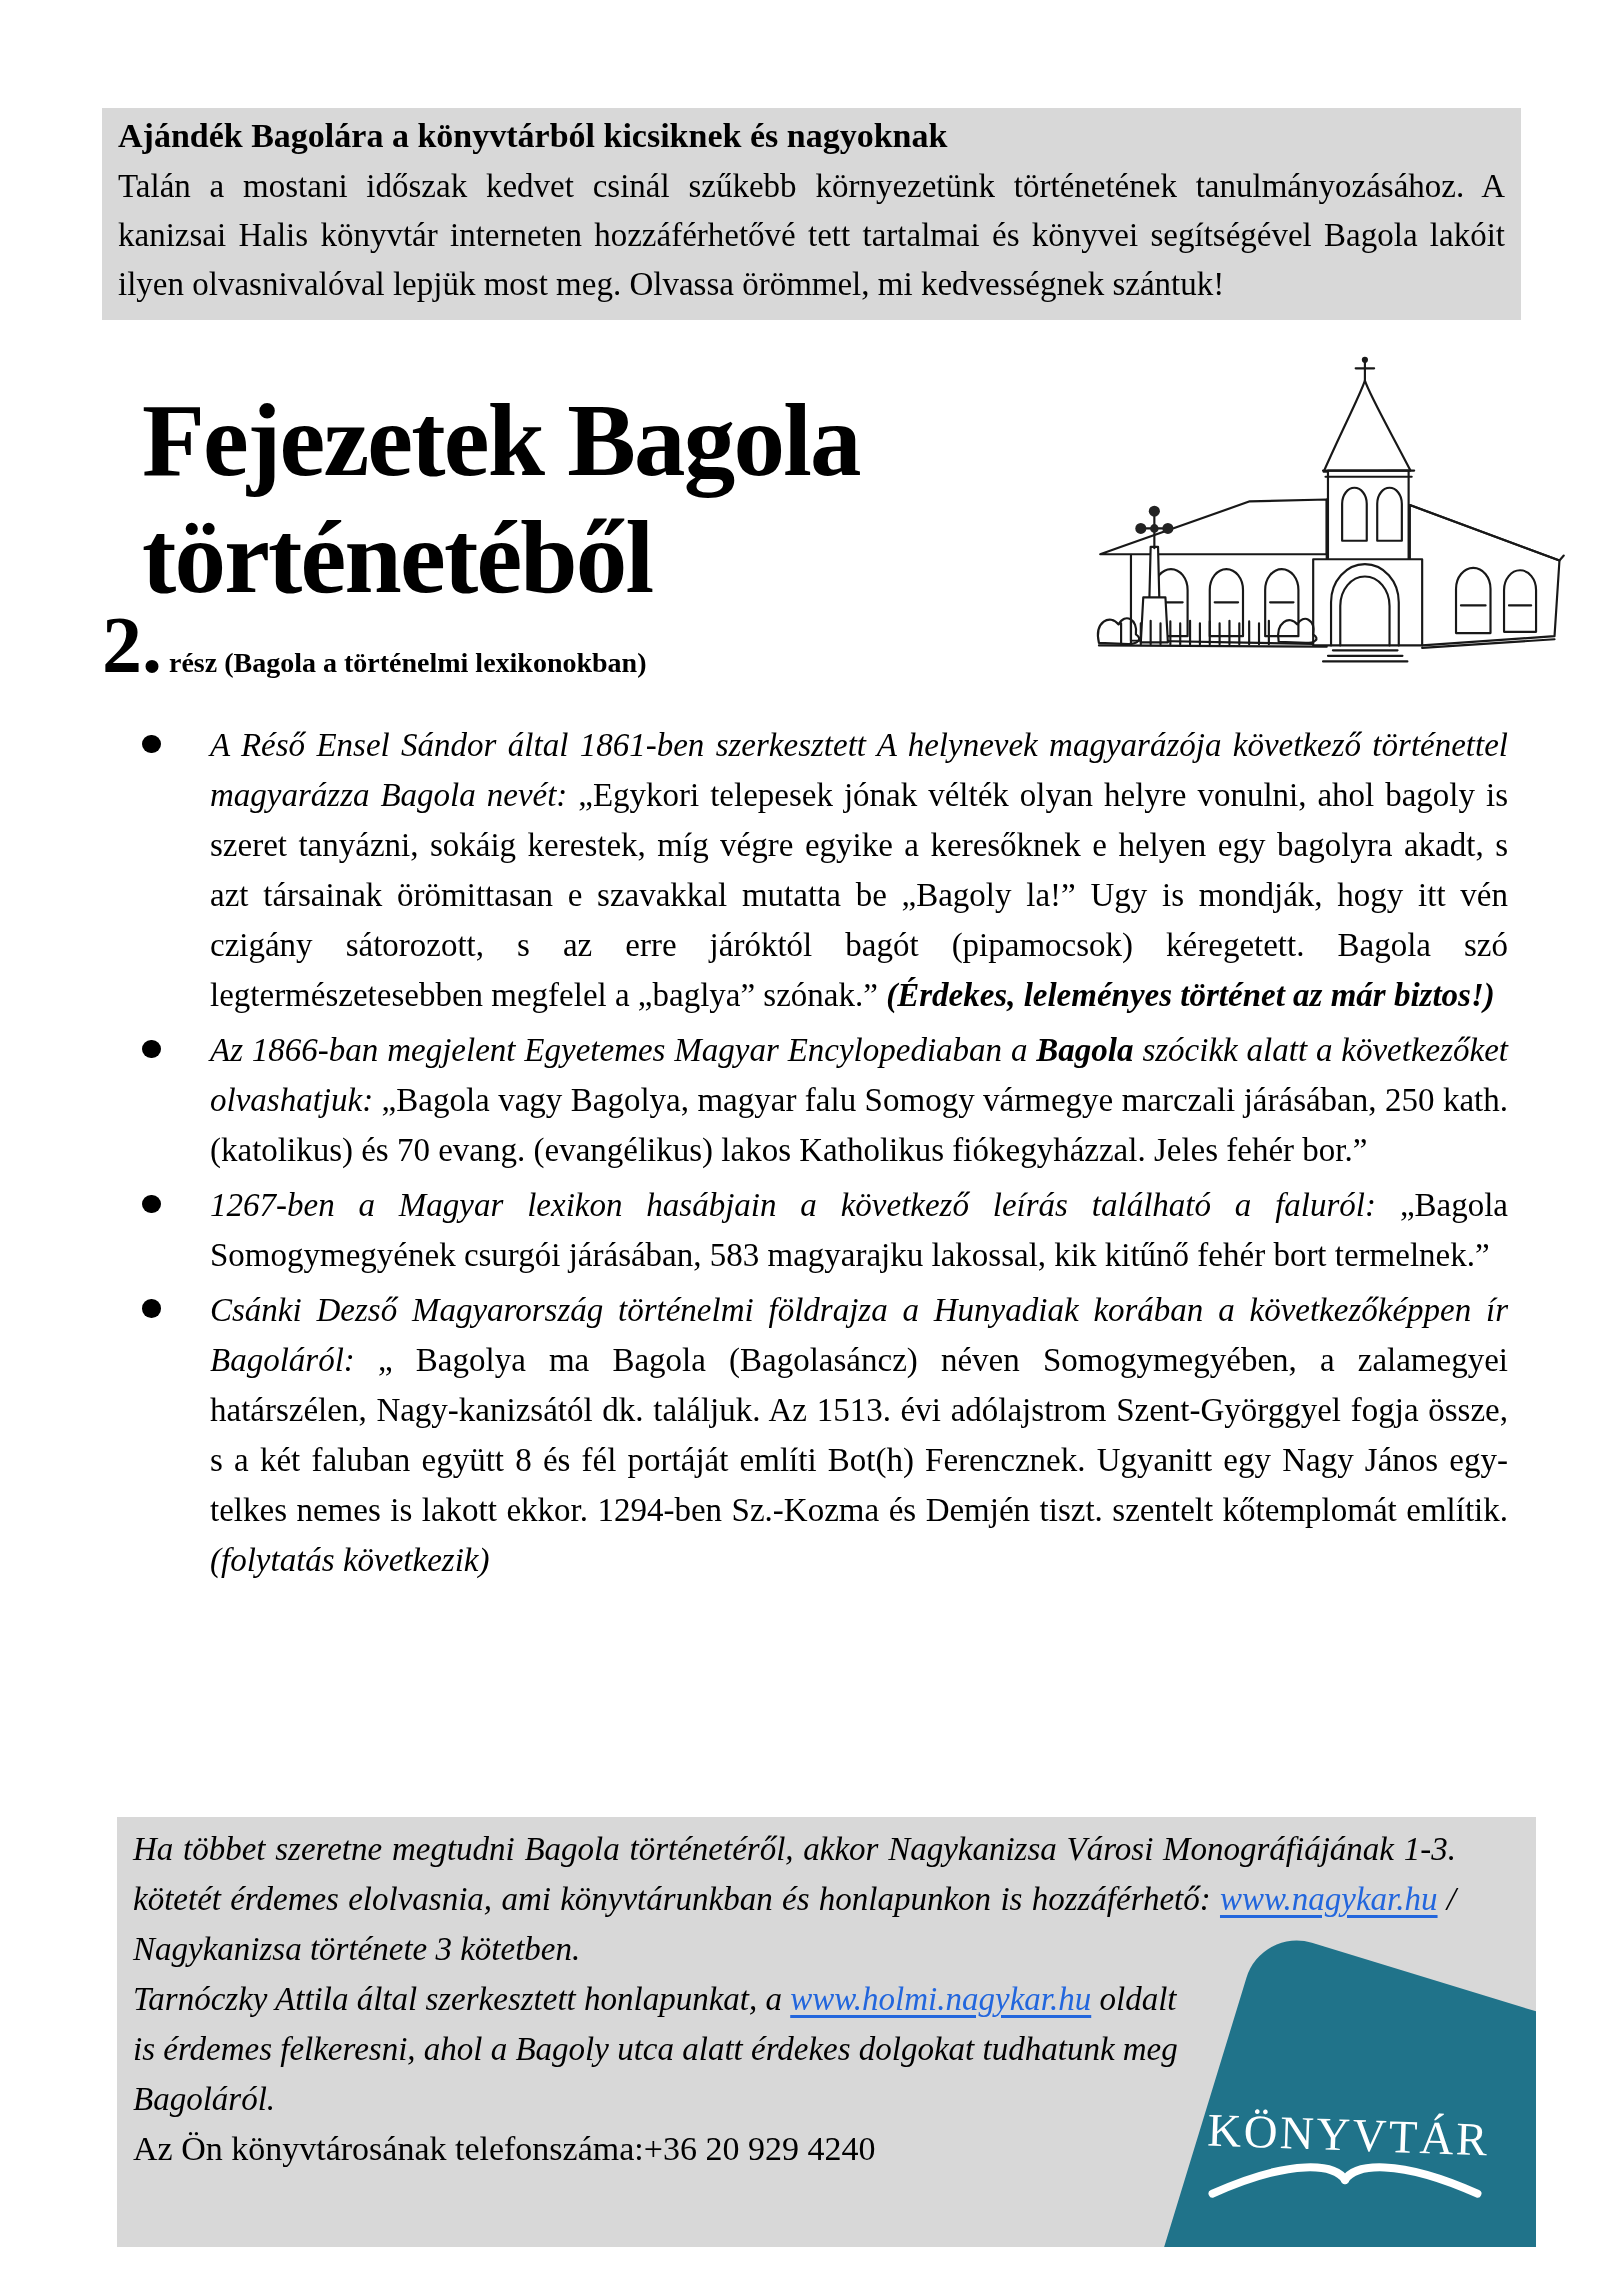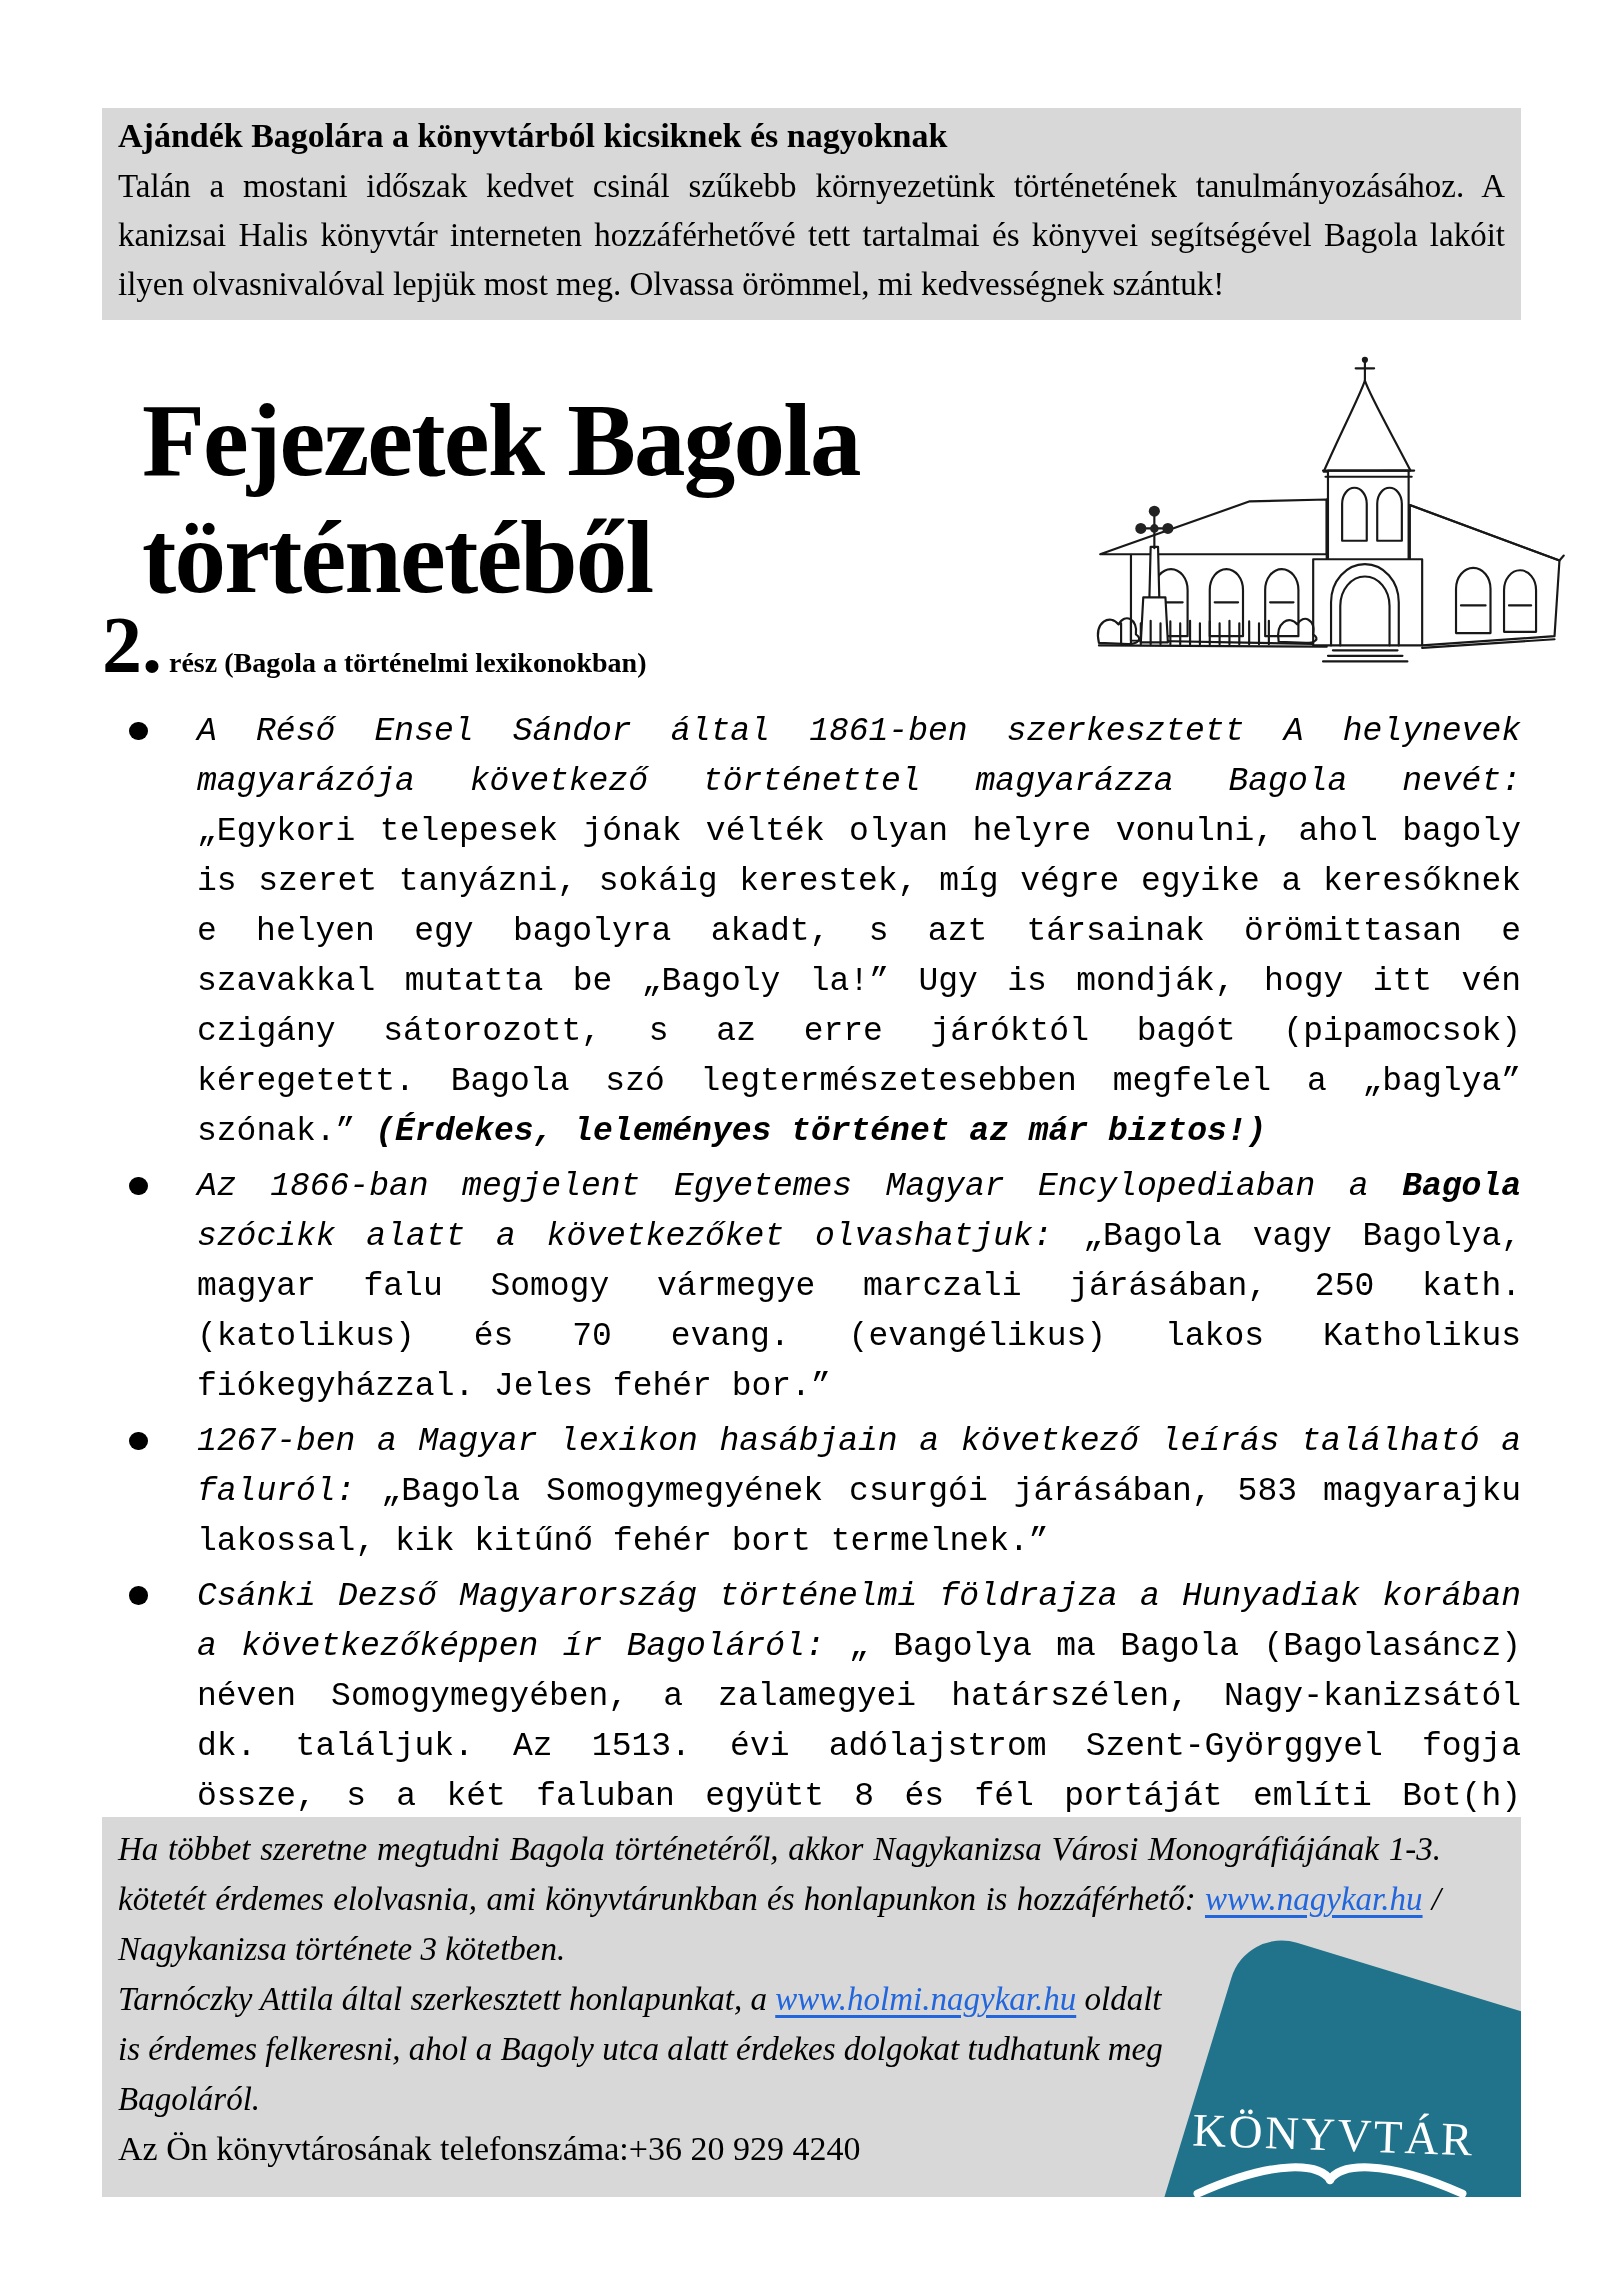--- a/index.html
+++ b/index.html
@@ -24,31 +24,31 @@
   #church svg{width:100%;height:100%;}
   
   #subtitle{position:absolute;left:102px;top:600px;width:1419px;font-weight:bold;white-space:nowrap;}
   .sub-num{font-size:80px;}
   .sub-rest{font-size:28px;}
   
   #bullets{
     position:absolute;left:102px;top:707px;width:1419px;height:1108px;overflow:hidden;
     font-size:33px;line-height:50px;text-align:justify;
   }
-  #bullets ul{list-style:none;margin:0;padding:0;font-family:Liberation Mono, monospace;}
+  #bullets ul{list-style:none;margin:13px;padding:0;}
   #bullets li{position:relative;padding-left:95px;margin-bottom:4.9px;}
   .bullet-dot{position:absolute;left:27px;top:14.8px;width:18.5px;height:18.5px;border-radius:50%;background:#000;}
   
   .seg-r{font-style:normal;font-weight:normal;}
   .seg-i{font-style:italic;}
   .seg-bi{font-weight:bold;font-style:italic;}
   .seg-link{color:#2266dd;font-style:italic;text-decoration:underline;text-decoration-thickness:2.5px;text-underline-offset:4.9px;}
   
   #footer-box{
-    position:absolute;left:102px;top:1817px;width:1419px;height:380px;box-sizing:border-box;
+    position:absolute;left:117px;top:1817px;width:1419px;height:430px;box-sizing:border-box;
     background:#d8d8d8;padding:7.4px 16px;overflow:hidden;
     font-size:33px;line-height:50px;
   }
   #footer-box p{margin:0;}
   .f-just{text-align:justify;width:1323px;}
   .f-narrow{width:1046px;}
   .f-roman{font-size:34px;}
   
   #logo{position:absolute;right:0px;top:92px;width:382px;height:345px;}
   #logo svg{width:100%;height:100%;}

